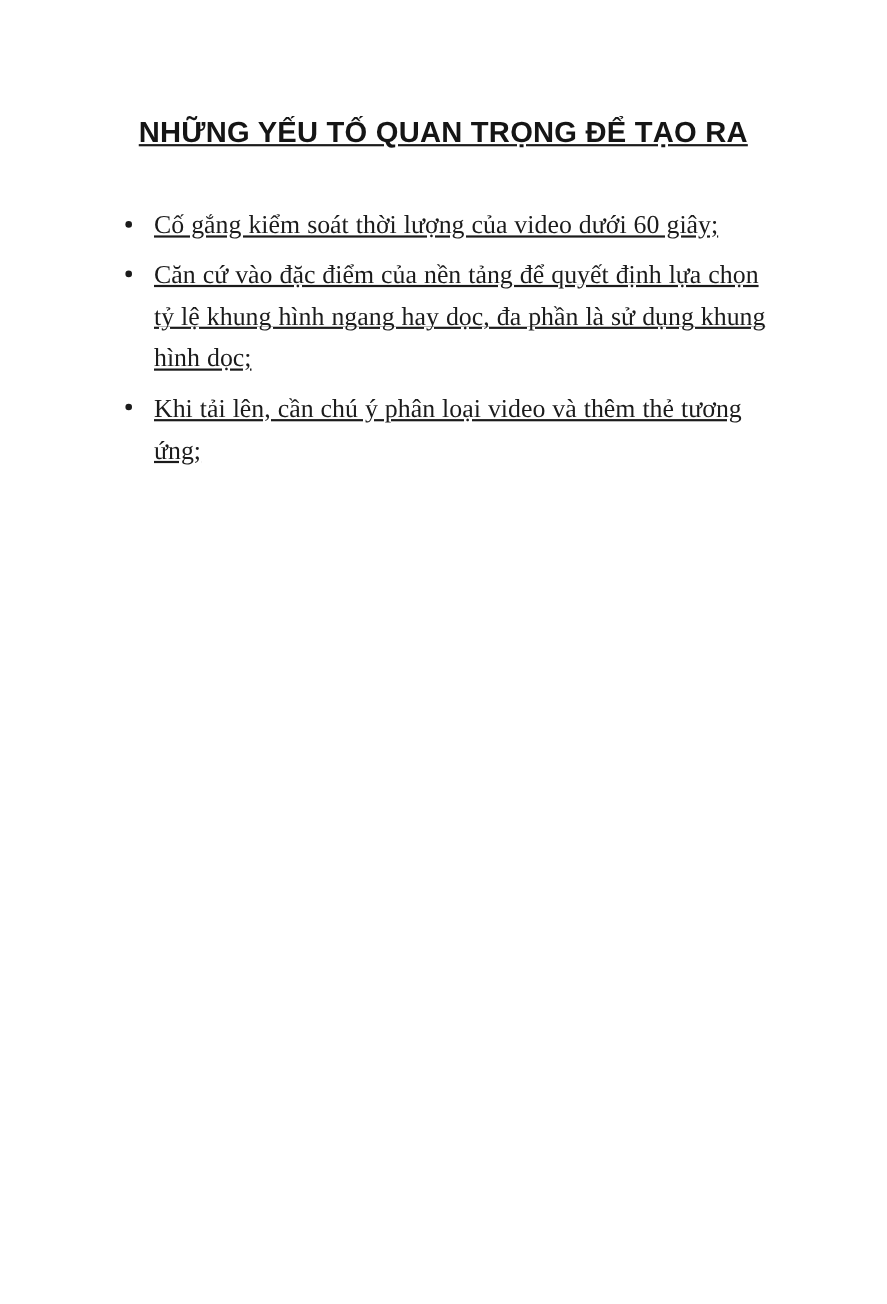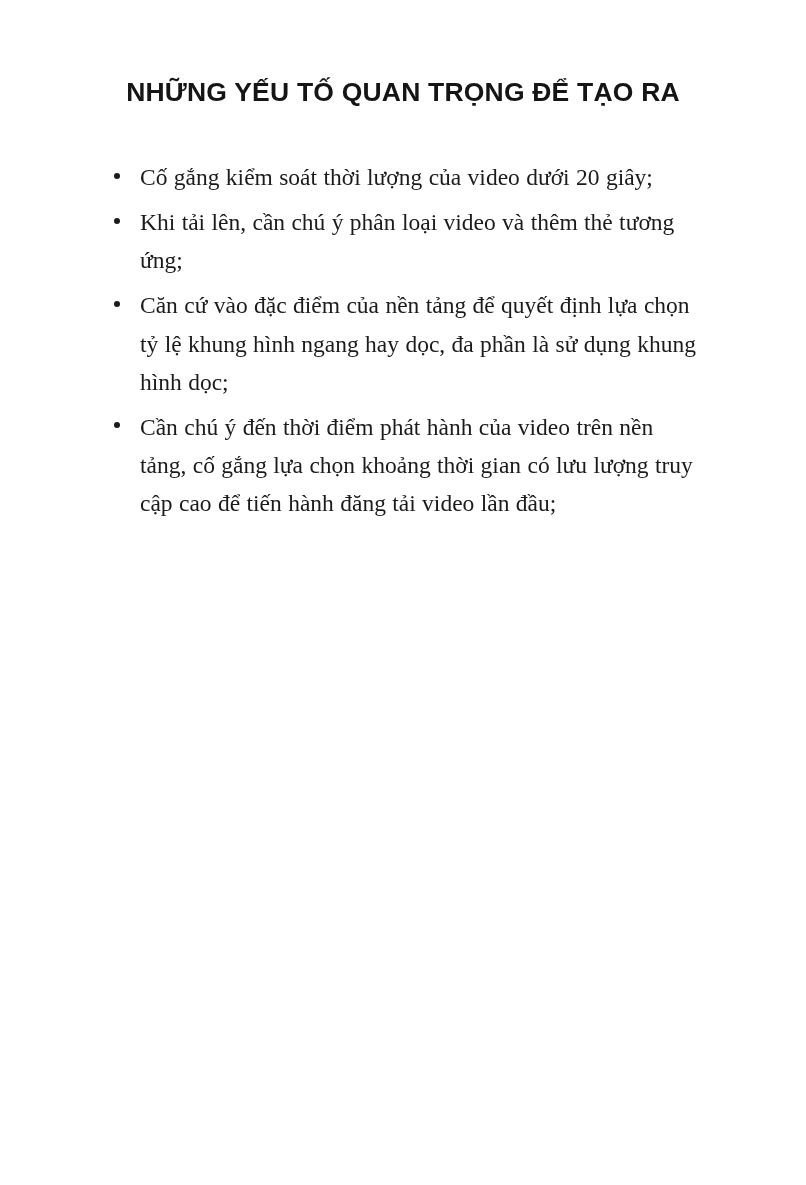--- a/index.html
+++ b/index.html
@@ -16,21 +16,22 @@
     overflow: hidden;
   }
 
   .page {
     position: absolute;
     top: 0;
     left: 0;
     width: 806px;
     height: 1132px;
     box-sizing: border-box;
-    padding: 72px 106px 0 106px;
+    padding: 100px 106px 0 106px;
+    text-decoration: underline;
   }
 
   .doc-title {
     font-family: "Liberation Sans", sans-serif;
     font-weight: bold;
     font-size: 26.5px;
     line-height: 1.52;
     letter-spacing: 0.2px;
     text-align: center;
     color: #151515;
@@ -81,29 +82,25 @@
 
 <div class="page">
 
   <h1 class="doc-title">
     <span class="line">NHỮNG YẾU TỐ QUAN TRỌNG ĐỂ TẠO RA</span>
   </h1>
 
   <ul class="bullet-list">
     <li class="bullet-item">
       <span class="dot"></span>
-      <span class="bullet-text">Cố gắng kiểm soát thời lượng của video dưới 20 giây;</span>
-    </li>
-    <li class="bullet-item">
-      <span class="dot"></span>
-      <span class="bullet-text">Khi tải lên, cần chú ý phân loại video và thêm thẻ tương ứng;</span>
+      <span class="bullet-text">Cố gắng kiểm soát thời lượng của video dưới 60 giây;</span>
     </li>
     <li class="bullet-item">
       <span class="dot"></span>
       <span class="bullet-text">Căn cứ vào đặc điểm của nền tảng để quyết định lựa chọn tỷ lệ khung hình ngang hay dọc, đa phần là sử dụng khung hình dọc;</span>
     </li>
     <li class="bullet-item">
       <span class="dot"></span>
-      <span class="bullet-text">Cần chú ý đến thời điểm phát hành của video trên nền tảng, cố gắng lựa chọn khoảng thời gian có lưu lượng truy cập cao để tiến hành đăng tải video lần đầu;</span>
+      <span class="bullet-text">Khi tải lên, cần chú ý phân loại video và thêm thẻ tương ứng;</span>
     </li>
   </ul>
 
 </div>
 
 </body></html>

